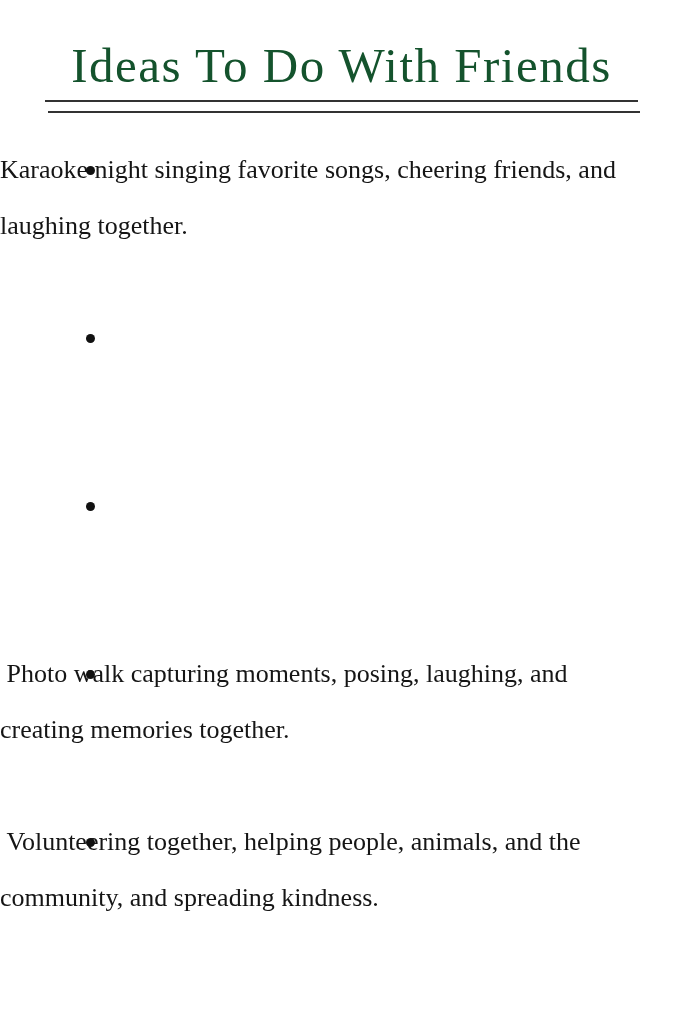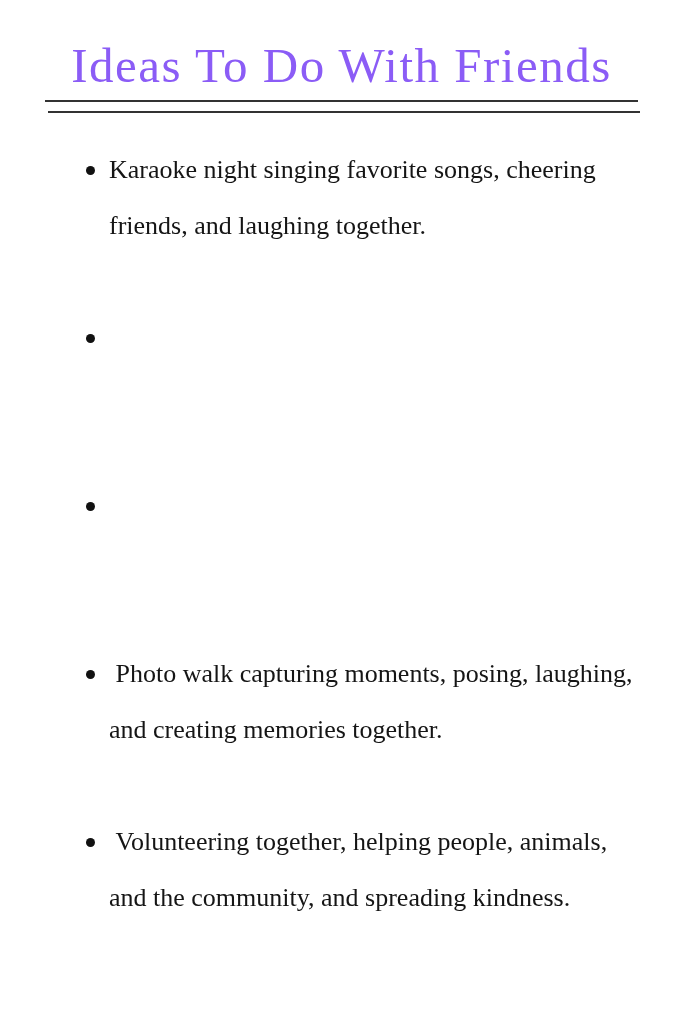--- a/index.html
+++ b/index.html
@@ -15,39 +15,38 @@
       position: absolute;
       left: 0; right: 0;
       top: 36px;
       text-align: center;
       font-family: "Liberation Serif", "DejaVu Serif", serif;
       font-size: 49px;
       letter-spacing: 1.5px;
       line-height: 60px;
       margin: 0;
       font-weight: normal;
-      color: #8b5cf6;
+      color: #14532d;
     }
     .rule {
       position: absolute;
       height: 2px;
       background: #333333;
     }
     .rule-1 { left: 45px; width: 593px; top: 100px; }
     .rule-2 { left: 48px; width: 592px; top: 111px; }
     .list {
       position: absolute;
       left: 0; top: 142px;
       width: 683px;
       margin: 0; padding: 0;
       list-style: none;
     }
     .item {
       position: relative;
-      padding-left: 109px;
       padding-right: 40px;
       font-family: "Liberation Serif", "DejaVu Serif", serif;
       font-size: 26px;
       line-height: 56px;
       color: #151515;
       height: 168px;
     }
     .bullet {
       position: absolute;
       left: 86px;

